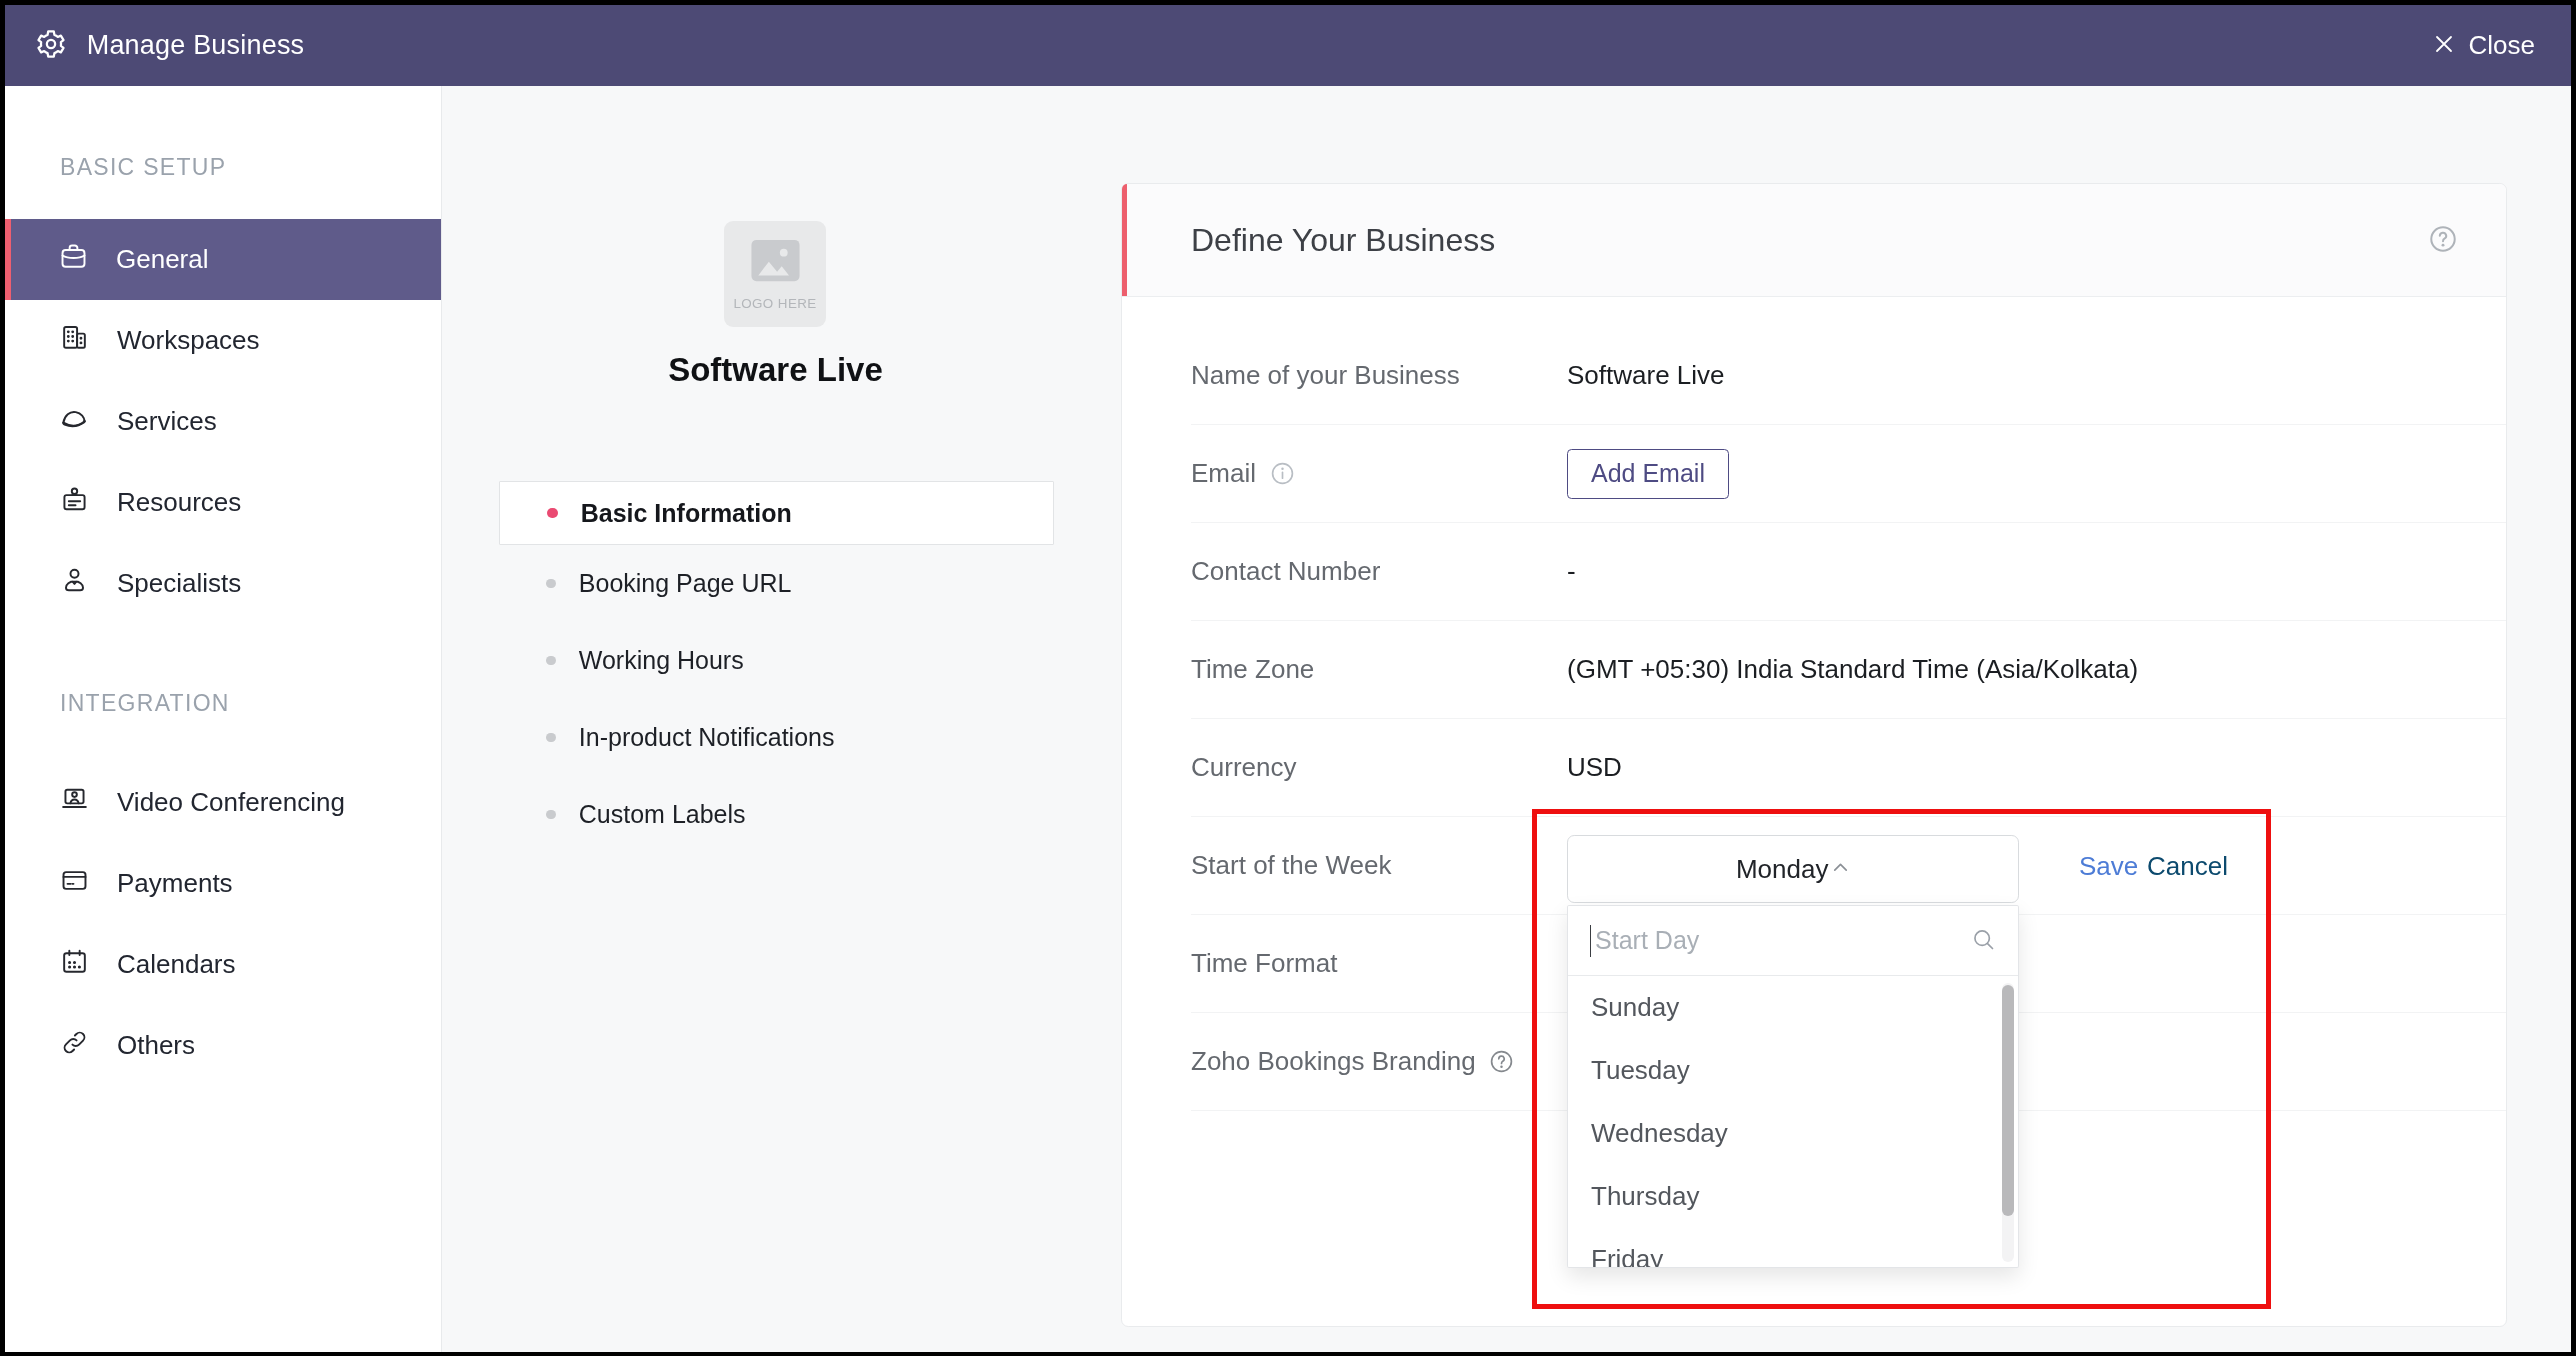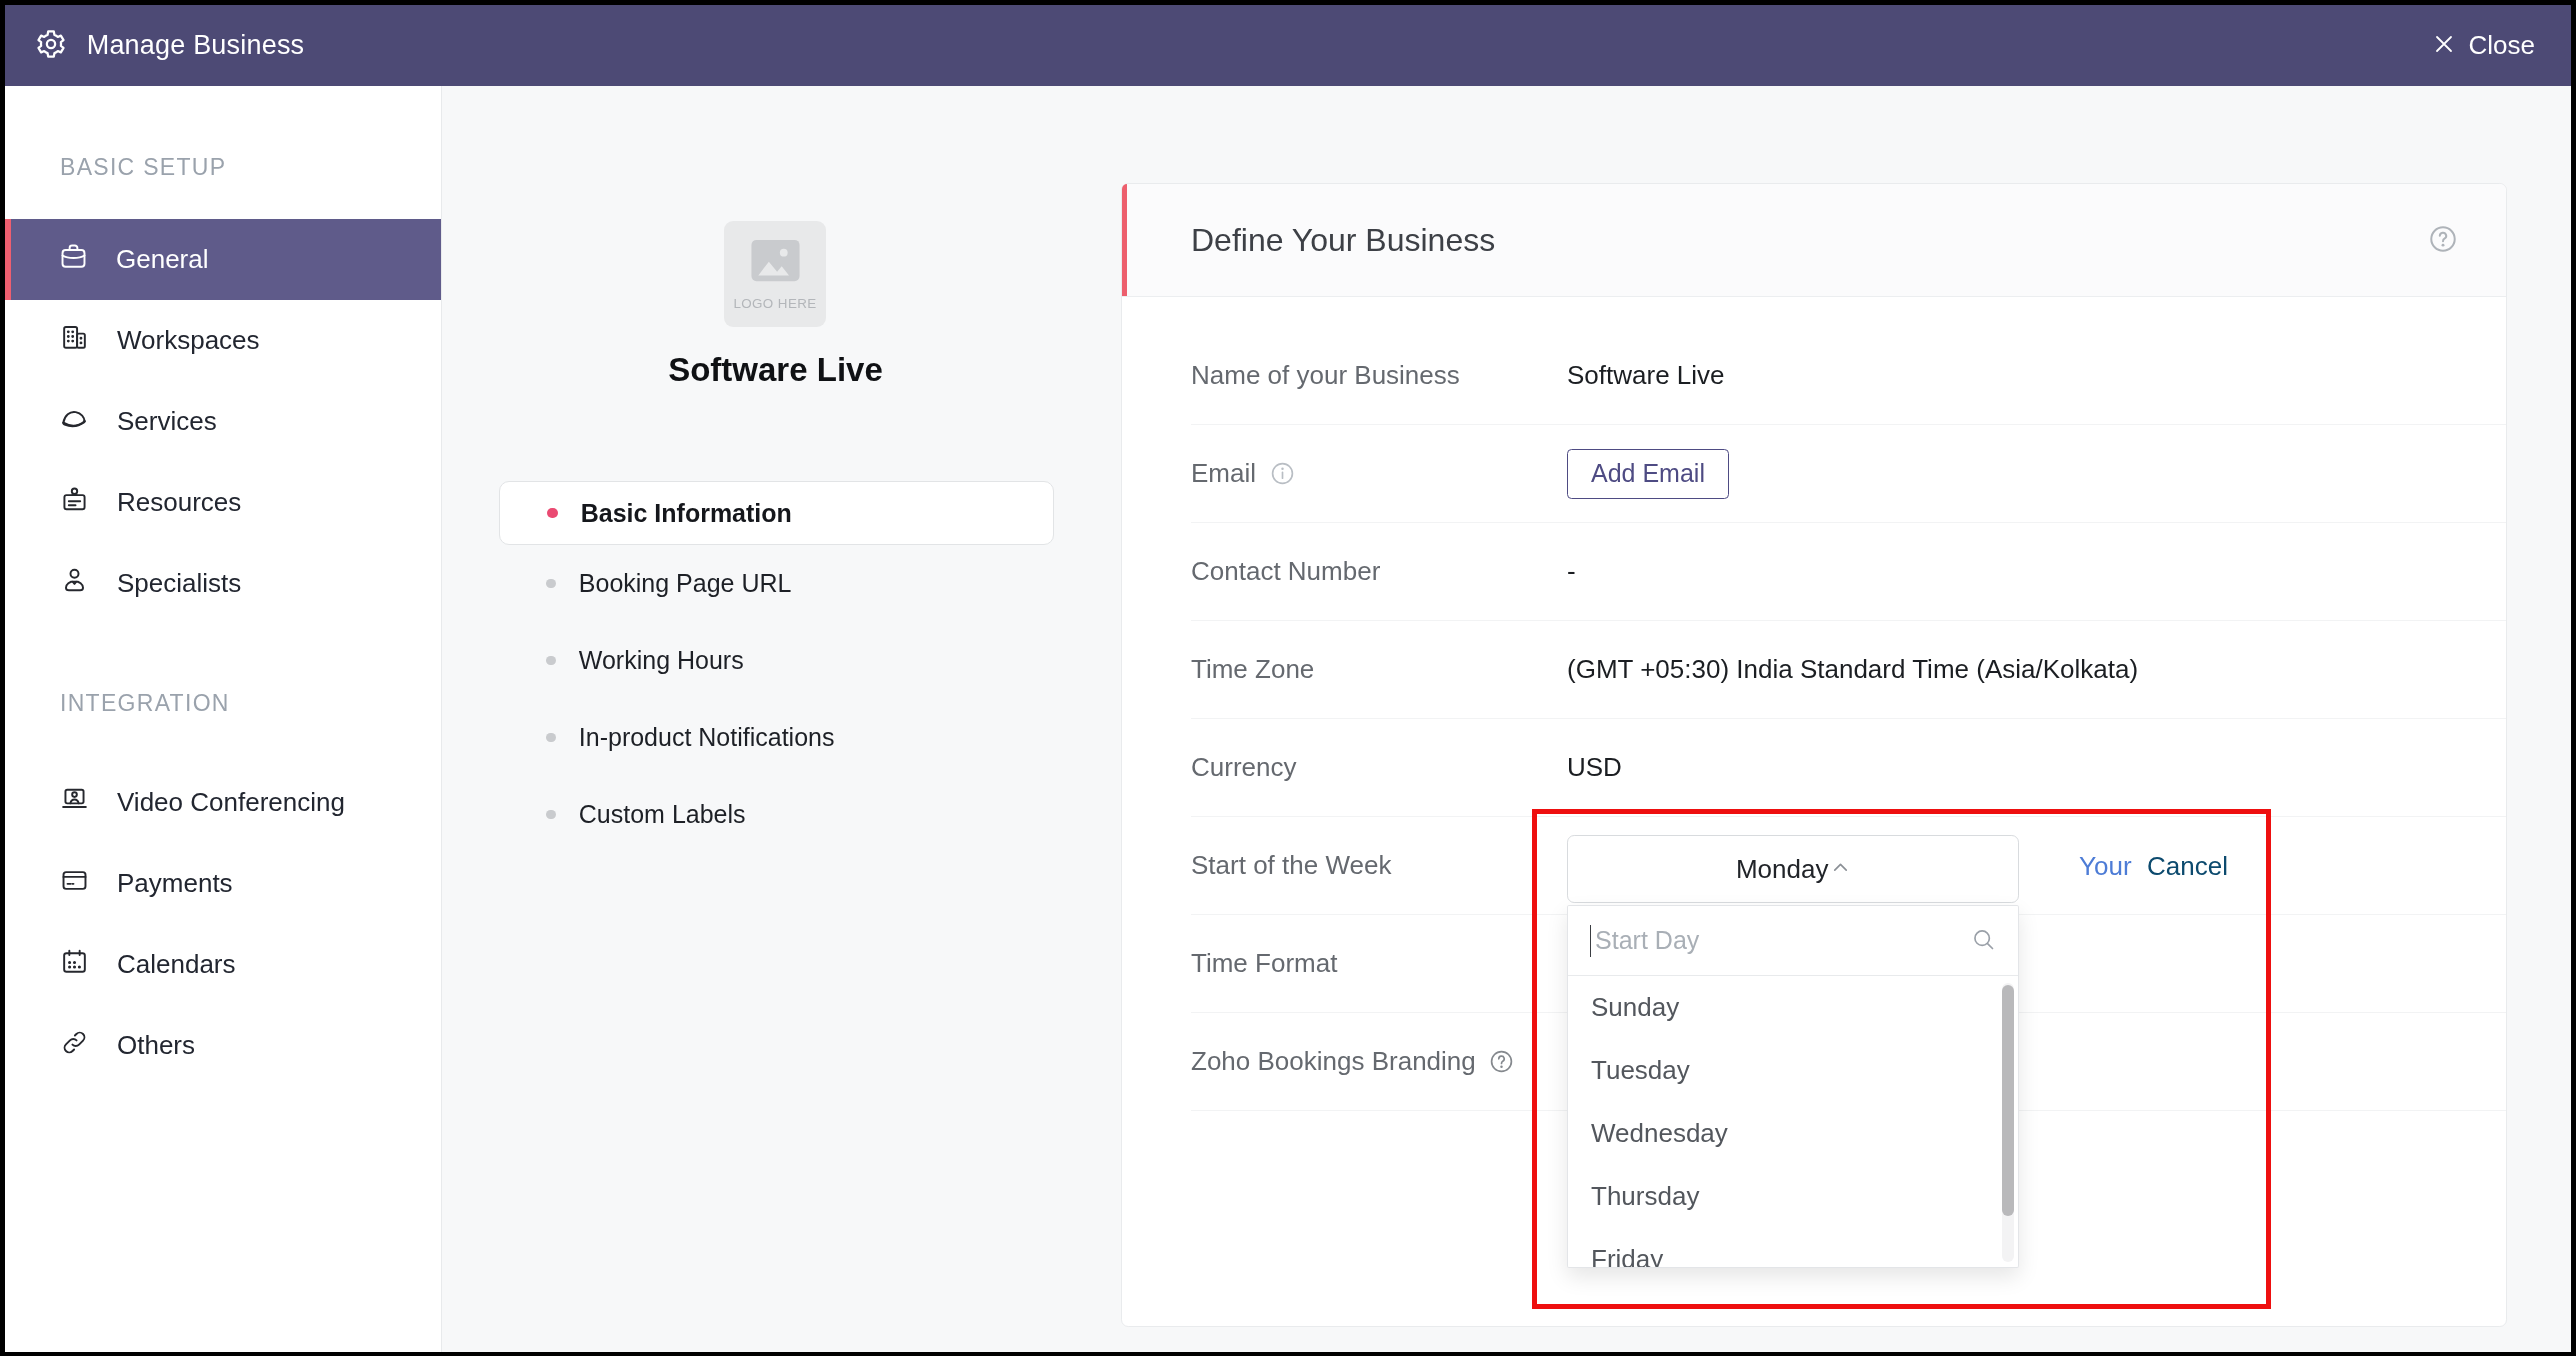--- a/index.html
+++ b/index.html
@@ -23,21 +23,21 @@
   
   .main{position:absolute;left:438px;top:81px;right:0;bottom:0;background:#f7f8f9;}
   
   .logo-box{position:absolute;left:281px;top:135px;width:102px;height:106px;background:#e8e9ea;border-radius:9px;
     display:flex;flex-direction:column;align-items:center;justify-content:flex-start;padding-top:16px;box-sizing:border-box;cursor:pointer;}
   .logo-caption{margin-top:9px;font-size:13.4px;letter-spacing:0.4px;color:#b3b6ba;}
   .biz-title{position:absolute;left:64px;top:265px;width:537px;text-align:center;font-size:33px;font-weight:700;color:#0f1114;}
   
   .tab-list{position:absolute;left:56px;top:395px;width:555px;}
   .tab-item{display:flex;align-items:center;gap:23px;padding-left:47px;box-sizing:border-box;cursor:pointer;}
-  .tab-item.active{height:64px;background:#fff;border:0.9px solid #e2e4e6;border-radius:10px;font-weight:600;}
+  .tab-item.active{height:64px;background:#fff;border:0.9px solid #e2e4e6;border-radius:1px;font-weight:600;}
   .tab-item.active .tab-label{color:#15171c;}
   .tab-item.plain{height:77px;}
   .tab-item.plain:first-of-type{margin-top:10.7px;}
   .tab-label{font-size:25px;color:#1d2026;}
   .dot{width:10.7px;height:10.7px;border-radius:50%;flex:0 0 auto;}
   .dot.pink{background:#ea4a72;}
   .dot.gray{background:#c9cbce;width:9.8px;height:9.8px;}
   
   .panel{position:absolute;left:678px;top:97px;width:1386px;height:1144px;background:#fff;
     border:0.9px solid #e9ebed;border-radius:7.2px;box-sizing:border-box;}
@@ -284,21 +284,21 @@
           <span class="row-value">(GMT +05:30) India Standard Time (Asia/Kolkata)</span>
         </div>
 
         <div class="row">
           <span class="row-label">Currency</span>
           <span class="row-value">USD</span>
         </div>
 
         <div class="row">
           <span class="row-label">Start of the Week</span>
-          <span class="link-save">Your</span>
+          <span class="link-save">Save</span>
           <span class="link-cancel">Cancel</span>
         </div>
 
         <div class="row">
           <span class="row-label">Time Format</span>
         </div>
 
         <div class="row">
           <span class="row-label">
             <span>Zoho Bookings Branding</span>

